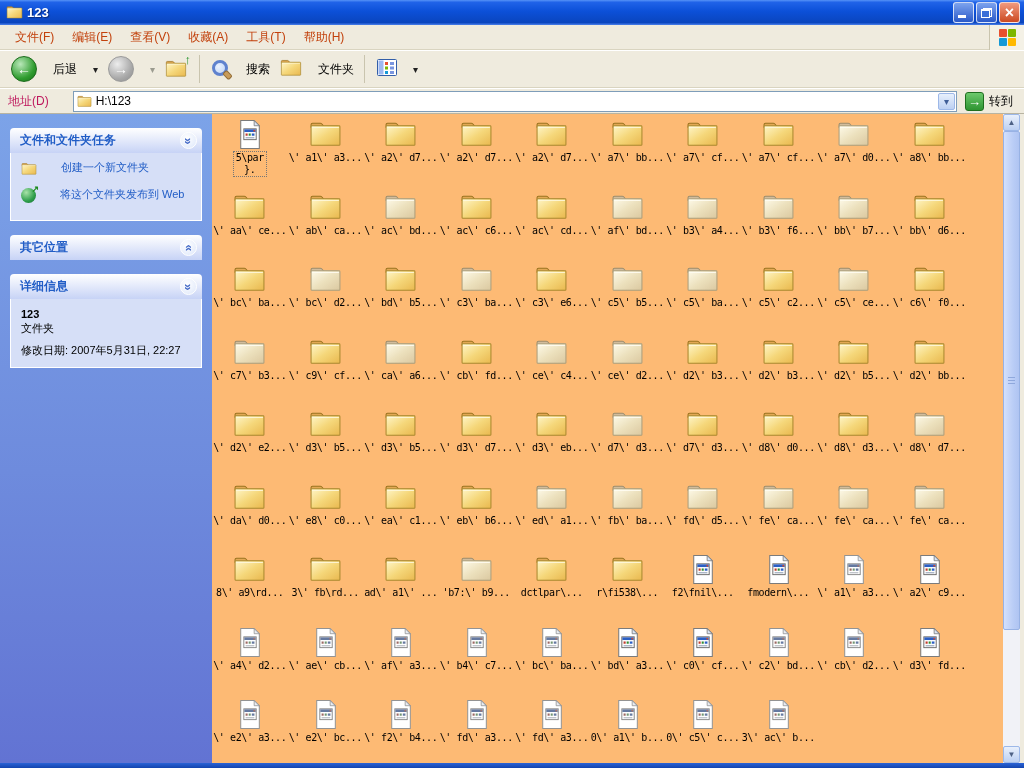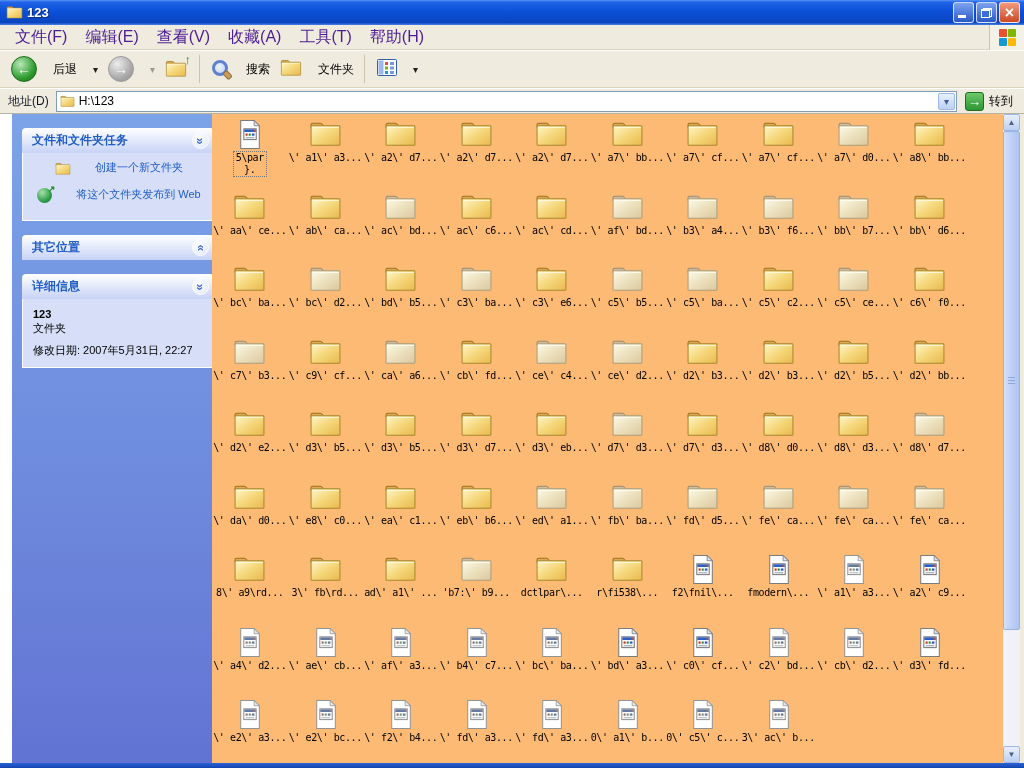--- a/index.html
+++ b/index.html
@@ -24,21 +24,21 @@
   .glyph-restore::before { content:""; position:absolute; right:0; top:0; width:7px; height:6px;
     border:1px solid #fff; border-top-width:2px; }
   .glyph-restore::after { content:""; position:absolute; left:0; bottom:0; width:7px; height:6px;
     border:1px solid #fff; border-top-width:2px; background:#3B6FD8; }
   .glyph-close::before { content:"\00d7"; color:#fff; font-size:16px; font-weight:bold; line-height:1; }
 
   
   .menubar { position:absolute; left:0; top:25px; width:1024px; height:25px;
     background:#EFEBDE; border-bottom:1px solid #D9D4C0; display:flex; align-items:center; }
   .menu-items { display:flex; height:100%; align-items:center; padding-left:6px; flex:1; }
-  .menu-item { font-size:16px; color:#4c1d95; padding:15px 9px; cursor:default; }
+  .menu-item { font-size:12px; color:#c2410c; padding:15px 9px; cursor:default; }
   .logo-sep { width:1px; height:25px; background:#C9C4AE; }
   .winlogo-box { width:34px; height:25px; display:flex; align-items:center; justify-content:center;
     background:#F4F1E6; }
   .winlogo { display:grid; grid-template-columns:8px 8px; grid-template-rows:8px 8px; gap:1px; }
   .winlogo i { display:block; border-radius:1px; }
   .winlogo .r{background:#E8502F;} .winlogo .g{background:#7DB700;}
   .winlogo .b{background:#1599D6;} .winlogo .y{background:#FFB900;}
 
   
   .toolbar { position:absolute; left:0; top:51px; width:1024px; height:37px;
@@ -65,52 +65,52 @@
     border:3px solid #5F82CE; border-radius:50%; background:radial-gradient(circle at 35% 35%,#EAF2FF,#BFD4F5); }
   .mag::after { content:""; position:absolute; left:13px; top:13px; width:7px; height:4px;
     background:#C89B5A; border:1px solid #8F6A33; transform:rotate(45deg); border-radius:2px; }
   .foldersicon svg { width:22px; height:22px; }
   .viewsicon { margin-left:2px; }
 
   
   .addressbar { position:absolute; left:0; top:89px; width:1024px; height:25px;
     background:#EFEBDE; border-bottom:1px solid #B8B4A2; display:flex; align-items:center;
     font-size:12px; padding:0 3px; }
-  .addr-label { color:#0f172a; padding:0 7px 0 5px; }
+  .addr-label { color:#be185d; padding:0 24px 0 5px; }
   .addr-combo { flex:1; height:21px; background:#fff; border:1px solid #7F9DB9;
     display:flex; align-items:center; padding-left:3px; }
   .addr-combo svg { width:15px; height:15px; }
   .addr-text { flex:1; margin-left:4px; color:#000; }
   .addr-drop { width:17px; height:17px; margin-right:1px;
     background:linear-gradient(180deg,#E7F0FC,#BCD0F2); border:1px solid #9DB8E8; border-radius:2px;
     display:flex; align-items:center; justify-content:center; }
   .addr-drop::after { content:"\25BE"; color:#3F5E97; font-size:10px; }
   .go-area { display:flex; align-items:center; gap:5px; padding:0 8px 0 8px; }
   .go-btn { width:19px; height:19px; border-radius:3px; border:1px solid #1E6E1E;
     background:linear-gradient(180deg,#6CC96C,#2E9431); color:#fff; display:flex;
     align-items:center; justify-content:center; font-weight:bold; }
   .go-btn::after { content:"\2192"; font-size:13px; }
   .go-label { color:#000; }
 
   
-  .sidebar { position:absolute; left:12px; top:114px; width:212px; height:649px;
+  .sidebar { position:absolute; left:0; top:114px; width:212px; height:649px;
     background:linear-gradient(180deg,#7CA3E8 0%,#6E8BDD 55%,#6273D3 100%); overflow:hidden; }
   .panel { margin:14px 10px 0 10px; border-radius:4px 4px 0 0; }
   .panel-hd { height:25px; background:linear-gradient(180deg,#FFFFFF,#C7D3F6);
     border-radius:4px 4px 0 0; display:flex; align-items:center; justify-content:space-between;
     padding:0 5px 0 10px; cursor:default; }
   .panel-hd .pt { color:#215DC6; font-weight:bold; font-size:12px; }
   .chev { width:17px; height:17px; border-radius:50%; border:1px solid #fff;
     background:radial-gradient(circle at 40% 35%,#fff,#DCE6FA); display:flex; align-items:center;
     justify-content:center; color:#4A6FC9; font-weight:bold; }
   .chev span { display:block; font-size:12px; line-height:1; }
   .chev .up { transform:rotate(90deg); }
   .chev .down { transform:rotate(-90deg); }
   .panel-bd { background:#D6DFF7; border:1px solid #FFFFFF; border-top:none; padding:8px 8px 10px 10px; }
-  .task-link { display:flex; gap:24px; margin-bottom:7px; align-items:flex-start;justify-content:center; }
+  .task-link { display:flex; gap:24px; margin-bottom:7px; align-items:flex-start; }
   .task-link .licon { flex:0 0 auto; }
   .task-link svg { width:16px; height:16px; }
   .web-globe { width:15px; height:15px; border-radius:50%;
     background:radial-gradient(circle at 35% 30%,#A8E3A8,#2E9E4B 60%,#156B32); position:relative; }
   .web-globe::after { content:"\2197"; position:absolute; right:-3px; top:-4px; color:#1C8A1C;
     font-size:9px; font-weight:bold; }
   .task-link .txt { color:#215DC6; font-size:11px; line-height:13px; cursor:pointer; }
   .details-bd { font-size:11px; color:#000; line-height:14px; }
   .details-bd .dname { font-weight:bold; }
   .details-bd .dmod { margin-top:8px; }

